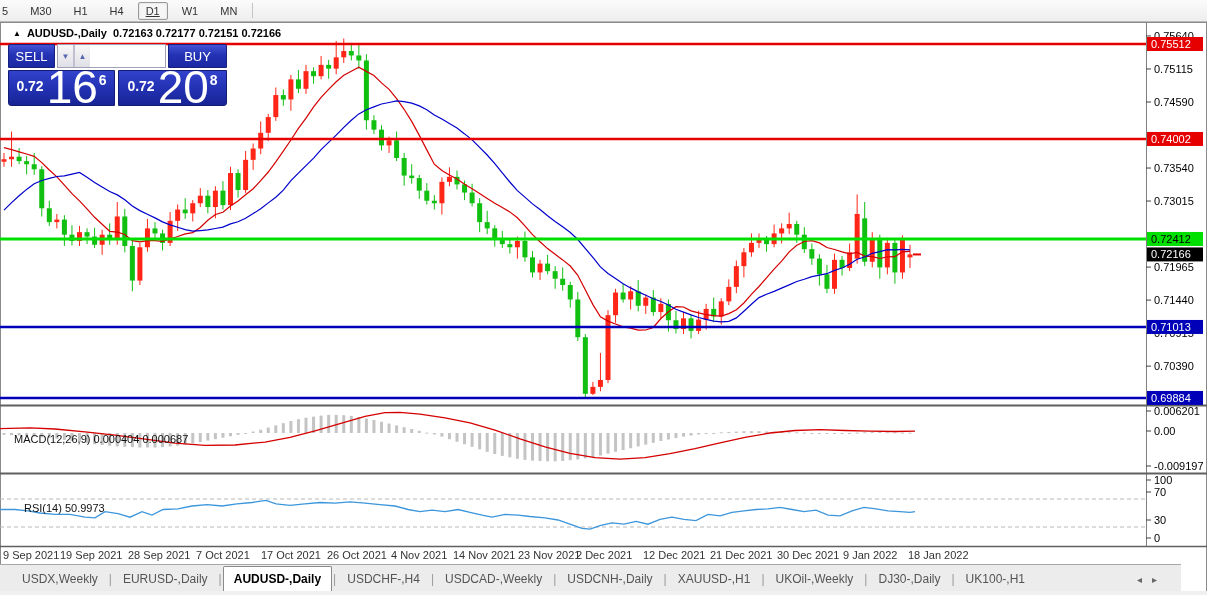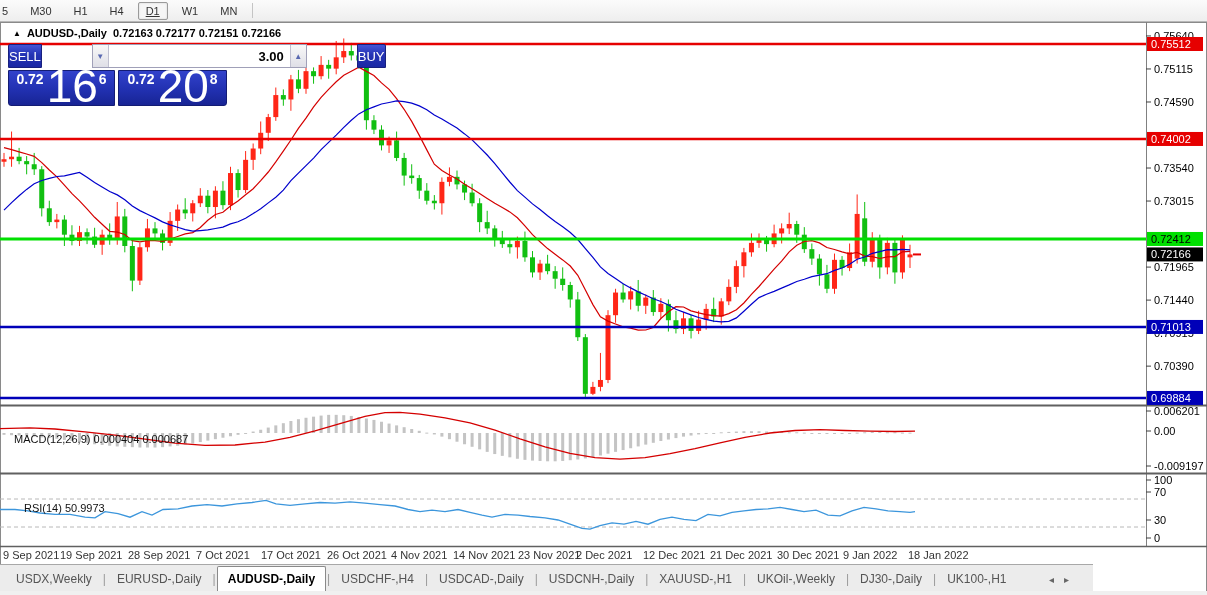--- a/index.html
+++ b/index.html
@@ -17,53 +17,53 @@
   .tf-btn.active { background:#f6f6f6; border:1px solid #9a9a9a; box-shadow:inset 0 0 2px #cfcfcf;text-decoration:underline; }
   .tf-sep { width:1px; height:15px; background:#c4c4c4; margin:0 4px; }
 
   
   #chart-title { position:absolute; left:13px; top:27px; z-index:3; font-size:11px;
     font-weight:700; color:#000; display:flex; align-items:center; gap:6px; }
   #chart-title .tri { font-size:8px; }
 
   
   #trade-panel { position:absolute; left:8px; top:44px; width:219px; height:62px; z-index:4; }
-  #trade-row1 { position:absolute; left:0; top:0; width:219px; height:24px; display:flex;gap:48px; }
+  #trade-row1 { position:absolute; left:0; top:0; width:219px; height:24px; display:flex; }
   .trade-btn { background:linear-gradient(#4453d6 0%, #2433b4 45%, #1b28a4 100%);
     border:1px solid #18207e; color:#fff; font-size:13px; text-align:center;
     display:flex; align-items:center; justify-content:center; cursor:pointer; }
   #sell-btn { width:47px; border-radius:2px 0 0 0; }
   #buy-btn  { width:59px; margin-left:2px; border-radius:0 2px 0 0; }
   #vol-group { flex:1; display:flex; margin-left:2px; margin-right:0; height:24px;
     border:1px solid #a0a0b8; background:#fff; }
   .spin-btn { width:16px; background:linear-gradient(#f8f8f8,#dfdfe7); color:#5868b0;
     font-size:8px; display:flex; align-items:center; justify-content:center; cursor:pointer; }
   #spin-down { border-right:1px solid #c0c0d0; }
   #spin-up   { border-left:1px solid #c0c0d0; }
   #vol-input { flex:1; border:0; outline:0; font-size:13px; font-weight:700;
     text-align:right; padding-right:6px; color:#000; font-family:"Liberation Sans",sans-serif; }
   .price-tile { position:absolute; top:26px; height:36px;
     background:linear-gradient(#3242cc 0%, #202fae 60%, #182494 100%);
-    border:1px solid #141c74; color:#fff; display:flex; align-items:flex-start;
+    border:1px solid #141c74; color:#fff; display:flex; align-items:center;
     justify-content:center; padding-bottom:2px; cursor:pointer; }
   #sell-tile { left:0; width:107px; border-radius:0 0 0 3px; }
   #buy-tile  { left:110px; width:109px; border-radius:0 0 3px 0; }
   .p-small { font-size:14px; font-weight:700; margin-right:3px; margin-bottom:3px; }
   .p-big   { font-size:46px; font-weight:400; line-height:30px; }
   .p-sup   { font-size:14px; font-weight:700; margin-bottom:14px; margin-left:1px; }
 
   
   .ind-label { position:absolute; z-index:3; font-size:11px; color:#111;margin-top:24px; }
   #macd-label { left:14px; top:409px; }
   #rsi-label  { left:14px; top:478px;padding-left:10px; }
 
   
-  #tabbar { position:absolute; left:0; top:564px; width:1093px; height:27px; z-index:3;
+  #tabbar { position:absolute; left:0; top:564px; width:1181px; height:27px; z-index:3;
     background:#ececec; border-top:1px solid #a8a8a8; display:flex; align-items:flex-end;
-    font-size:12px; color:#555; padding-left:6px; }
+    font-size:12px; color:#555; padding-left:12px; }
   .tab { padding:4px 10px 5px 10px; white-space:nowrap; cursor:pointer; }
   .tab.active { background:#fff; border:1px solid #8a8a8a; border-bottom:none; color:#000;
     font-weight:700; border-radius:2px 2px 0 0; padding-top:5px; }
   .tab-sep { color:#999; padding:0 1px 5px 1px; }
   #tab-scroll { margin-left:auto; margin-right:14px; padding-bottom:6px; color:#666;
     font-size:10px; letter-spacing:10px; cursor:pointer; }
 </style>
 </head>
 <body>
 
@@ -529,21 +529,20 @@
     <span class="tri">▲</span>
     <span>AUDUSD-,Daily</span>
     <span>0.72163 0.72177 0.72151 0.72166</span>
   </div>
 
   <div id="trade-panel">
     <div id="trade-row1">
       <div id="sell-btn" class="trade-btn">SELL</div>
       <div id="vol-group">
         <div id="spin-down" class="spin-btn">▼</div>
-        <input id="vol-input" value="3.00" style="">
         <div id="spin-up" class="spin-btn">▲</div>
       </div>
       <div id="buy-btn" class="trade-btn">BUY</div>
     </div>
     <div id="sell-tile" class="price-tile">
       <span class="p-small">0.72</span>
       <span class="p-big">16</span>
       <span class="p-sup">6</span>
     </div>
     <div id="buy-tile" class="price-tile">
@@ -558,21 +557,21 @@
 
   <div id="tabbar">
       <div class="tab">USDX,Weekly</div>
       <div class="tab-sep">|</div>
       <div class="tab">EURUSD-,Daily</div>
       <div class="tab-sep">|</div>
       <div class="tab active">AUDUSD-,Daily</div>
       <div class="tab-sep">|</div>
       <div class="tab">USDCHF-,H4</div>
       <div class="tab-sep">|</div>
-      <div class="tab">USDCAD-,Daily</div>
+      <div class="tab">USDCAD-,Weekly</div>
       <div class="tab-sep">|</div>
       <div class="tab">USDCNH-,Daily</div>
       <div class="tab-sep">|</div>
       <div class="tab">XAUUSD-,H1</div>
       <div class="tab-sep">|</div>
       <div class="tab">UKOil-,Weekly</div>
       <div class="tab-sep">|</div>
       <div class="tab">DJ30-,Daily</div>
       <div class="tab-sep">|</div>
       <div class="tab">UK100-,H1</div>

